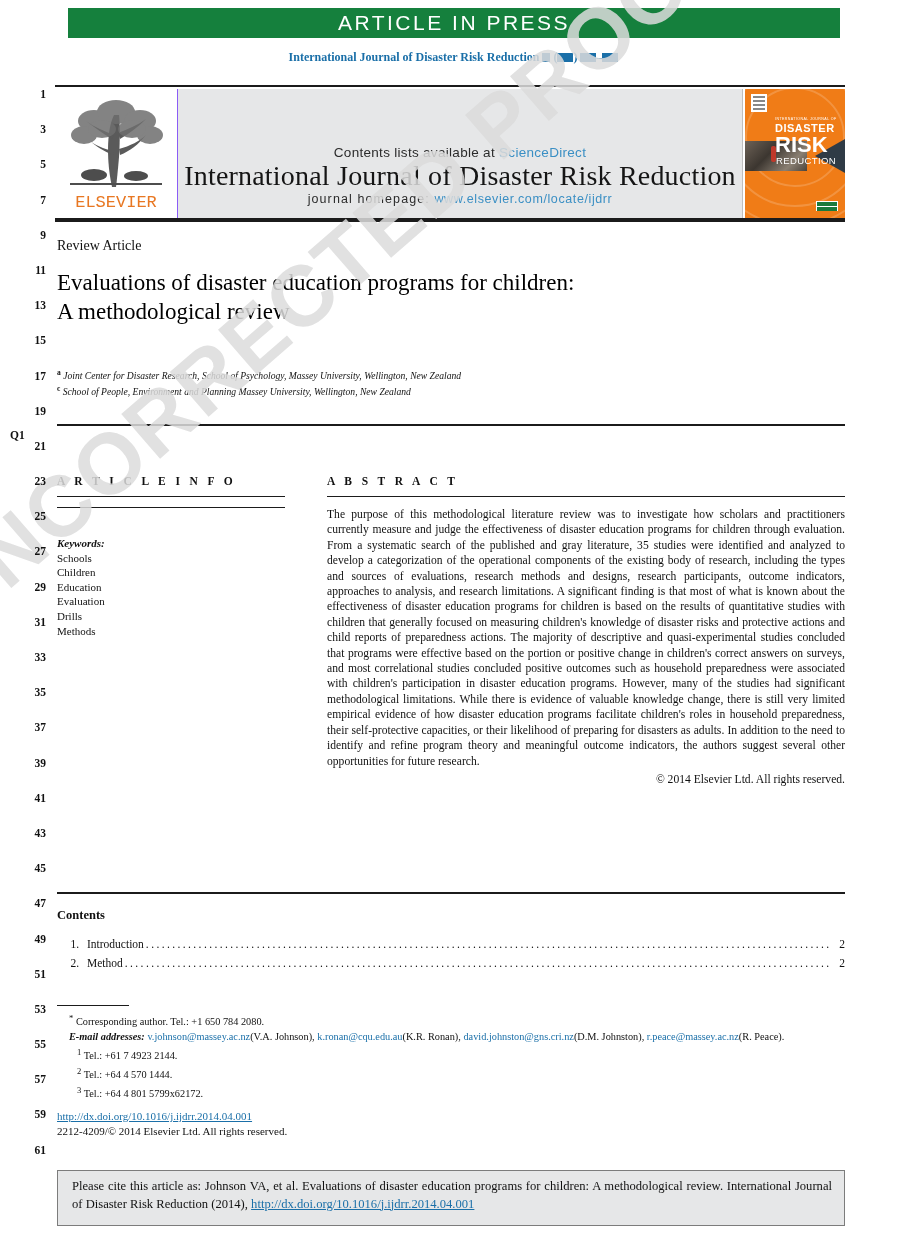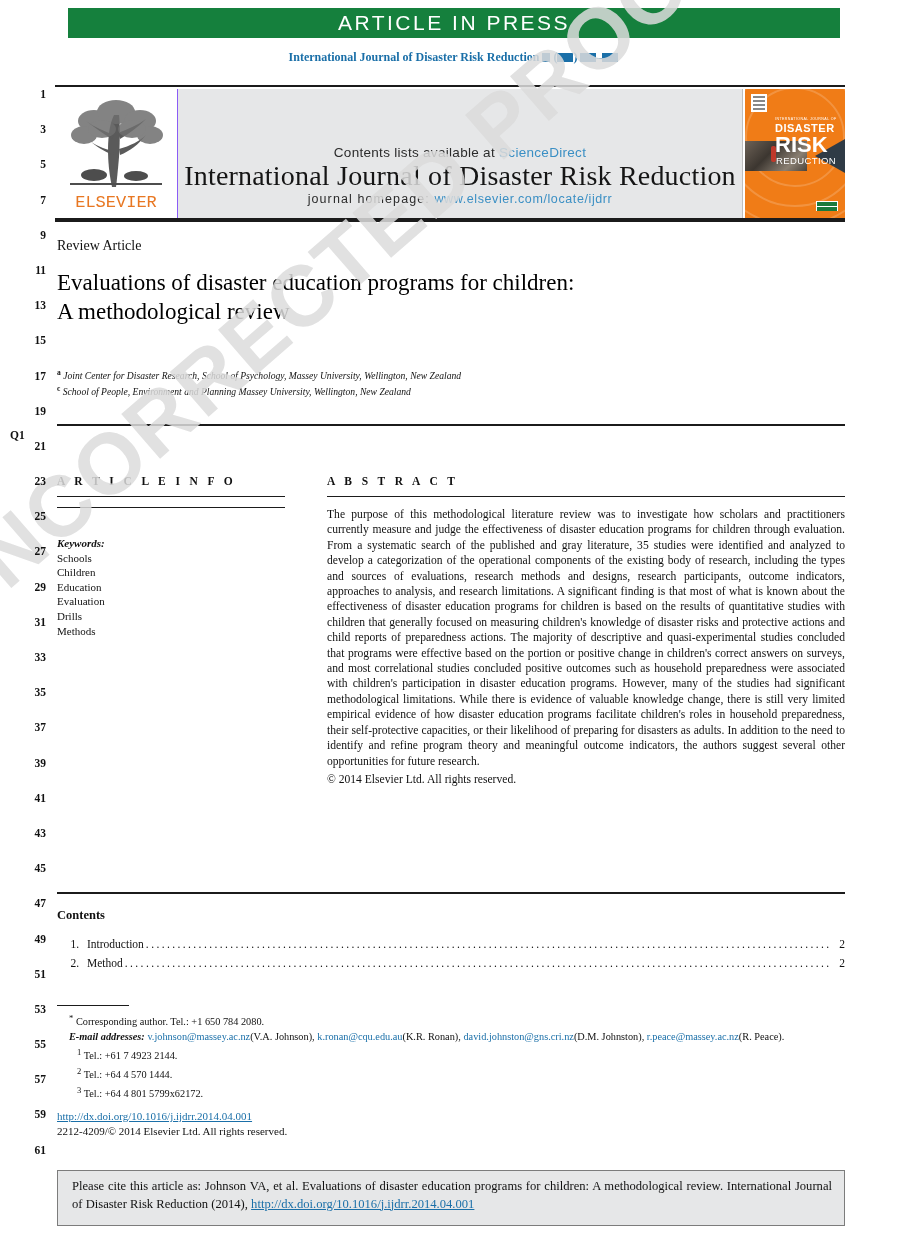--- a/index.html
+++ b/index.html
@@ -214,21 +214,21 @@
   .info-keywords .lbl { font-style: italic; font-weight: bold; margin-top: 28px; }
 
   .abstract-body {
     margin-top: 10px;
     font-family: "Liberation Serif", serif;
     font-size: 11.6px; line-height: 15.4px; color: #111;
     text-align: justify;
     position: relative; z-index: 6;
   }
   .copyright {
-    margin-top: 4px; text-align: left;
+    margin-top: 4px; text-align: right;
     font-family: "Liberation Serif", serif;
     font-size: 11.6px; color: #111;
     position: relative; z-index: 6;
   }
 
   .rule-thin-2 {
     position:absolute; left:57px; top:892px; width:788px; height:2px; background:#1b1b1b;
   }
 
   

